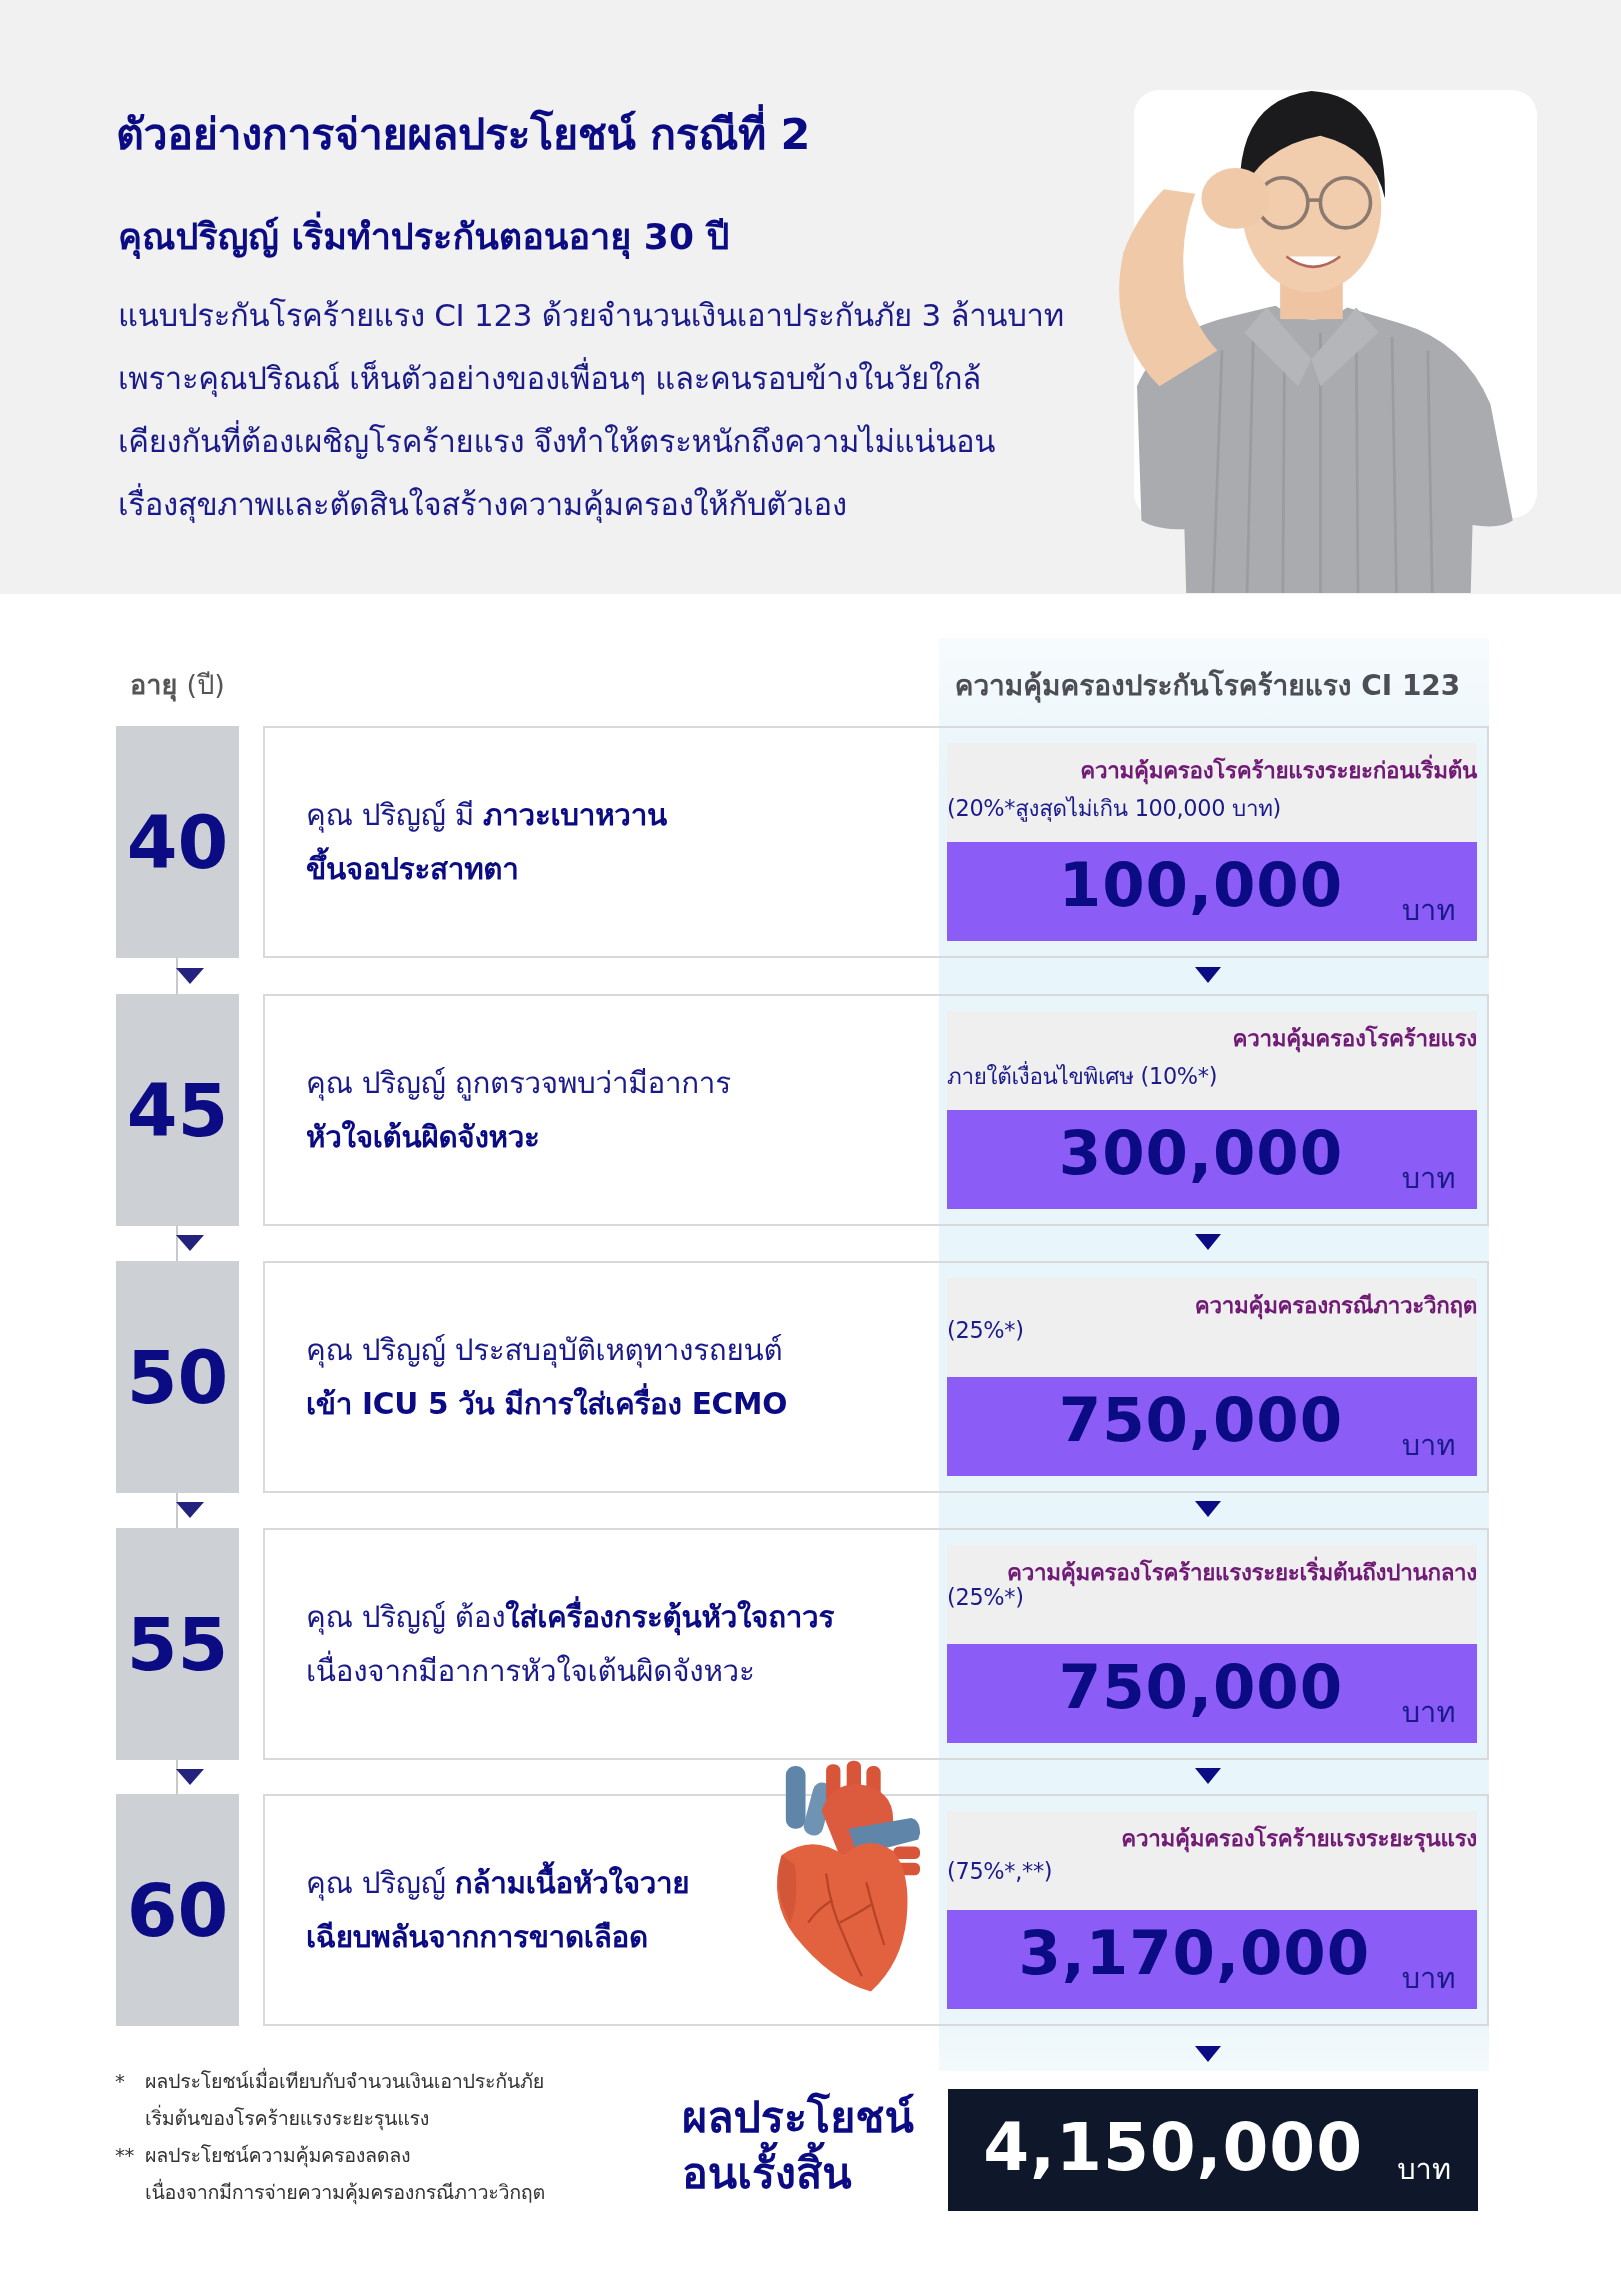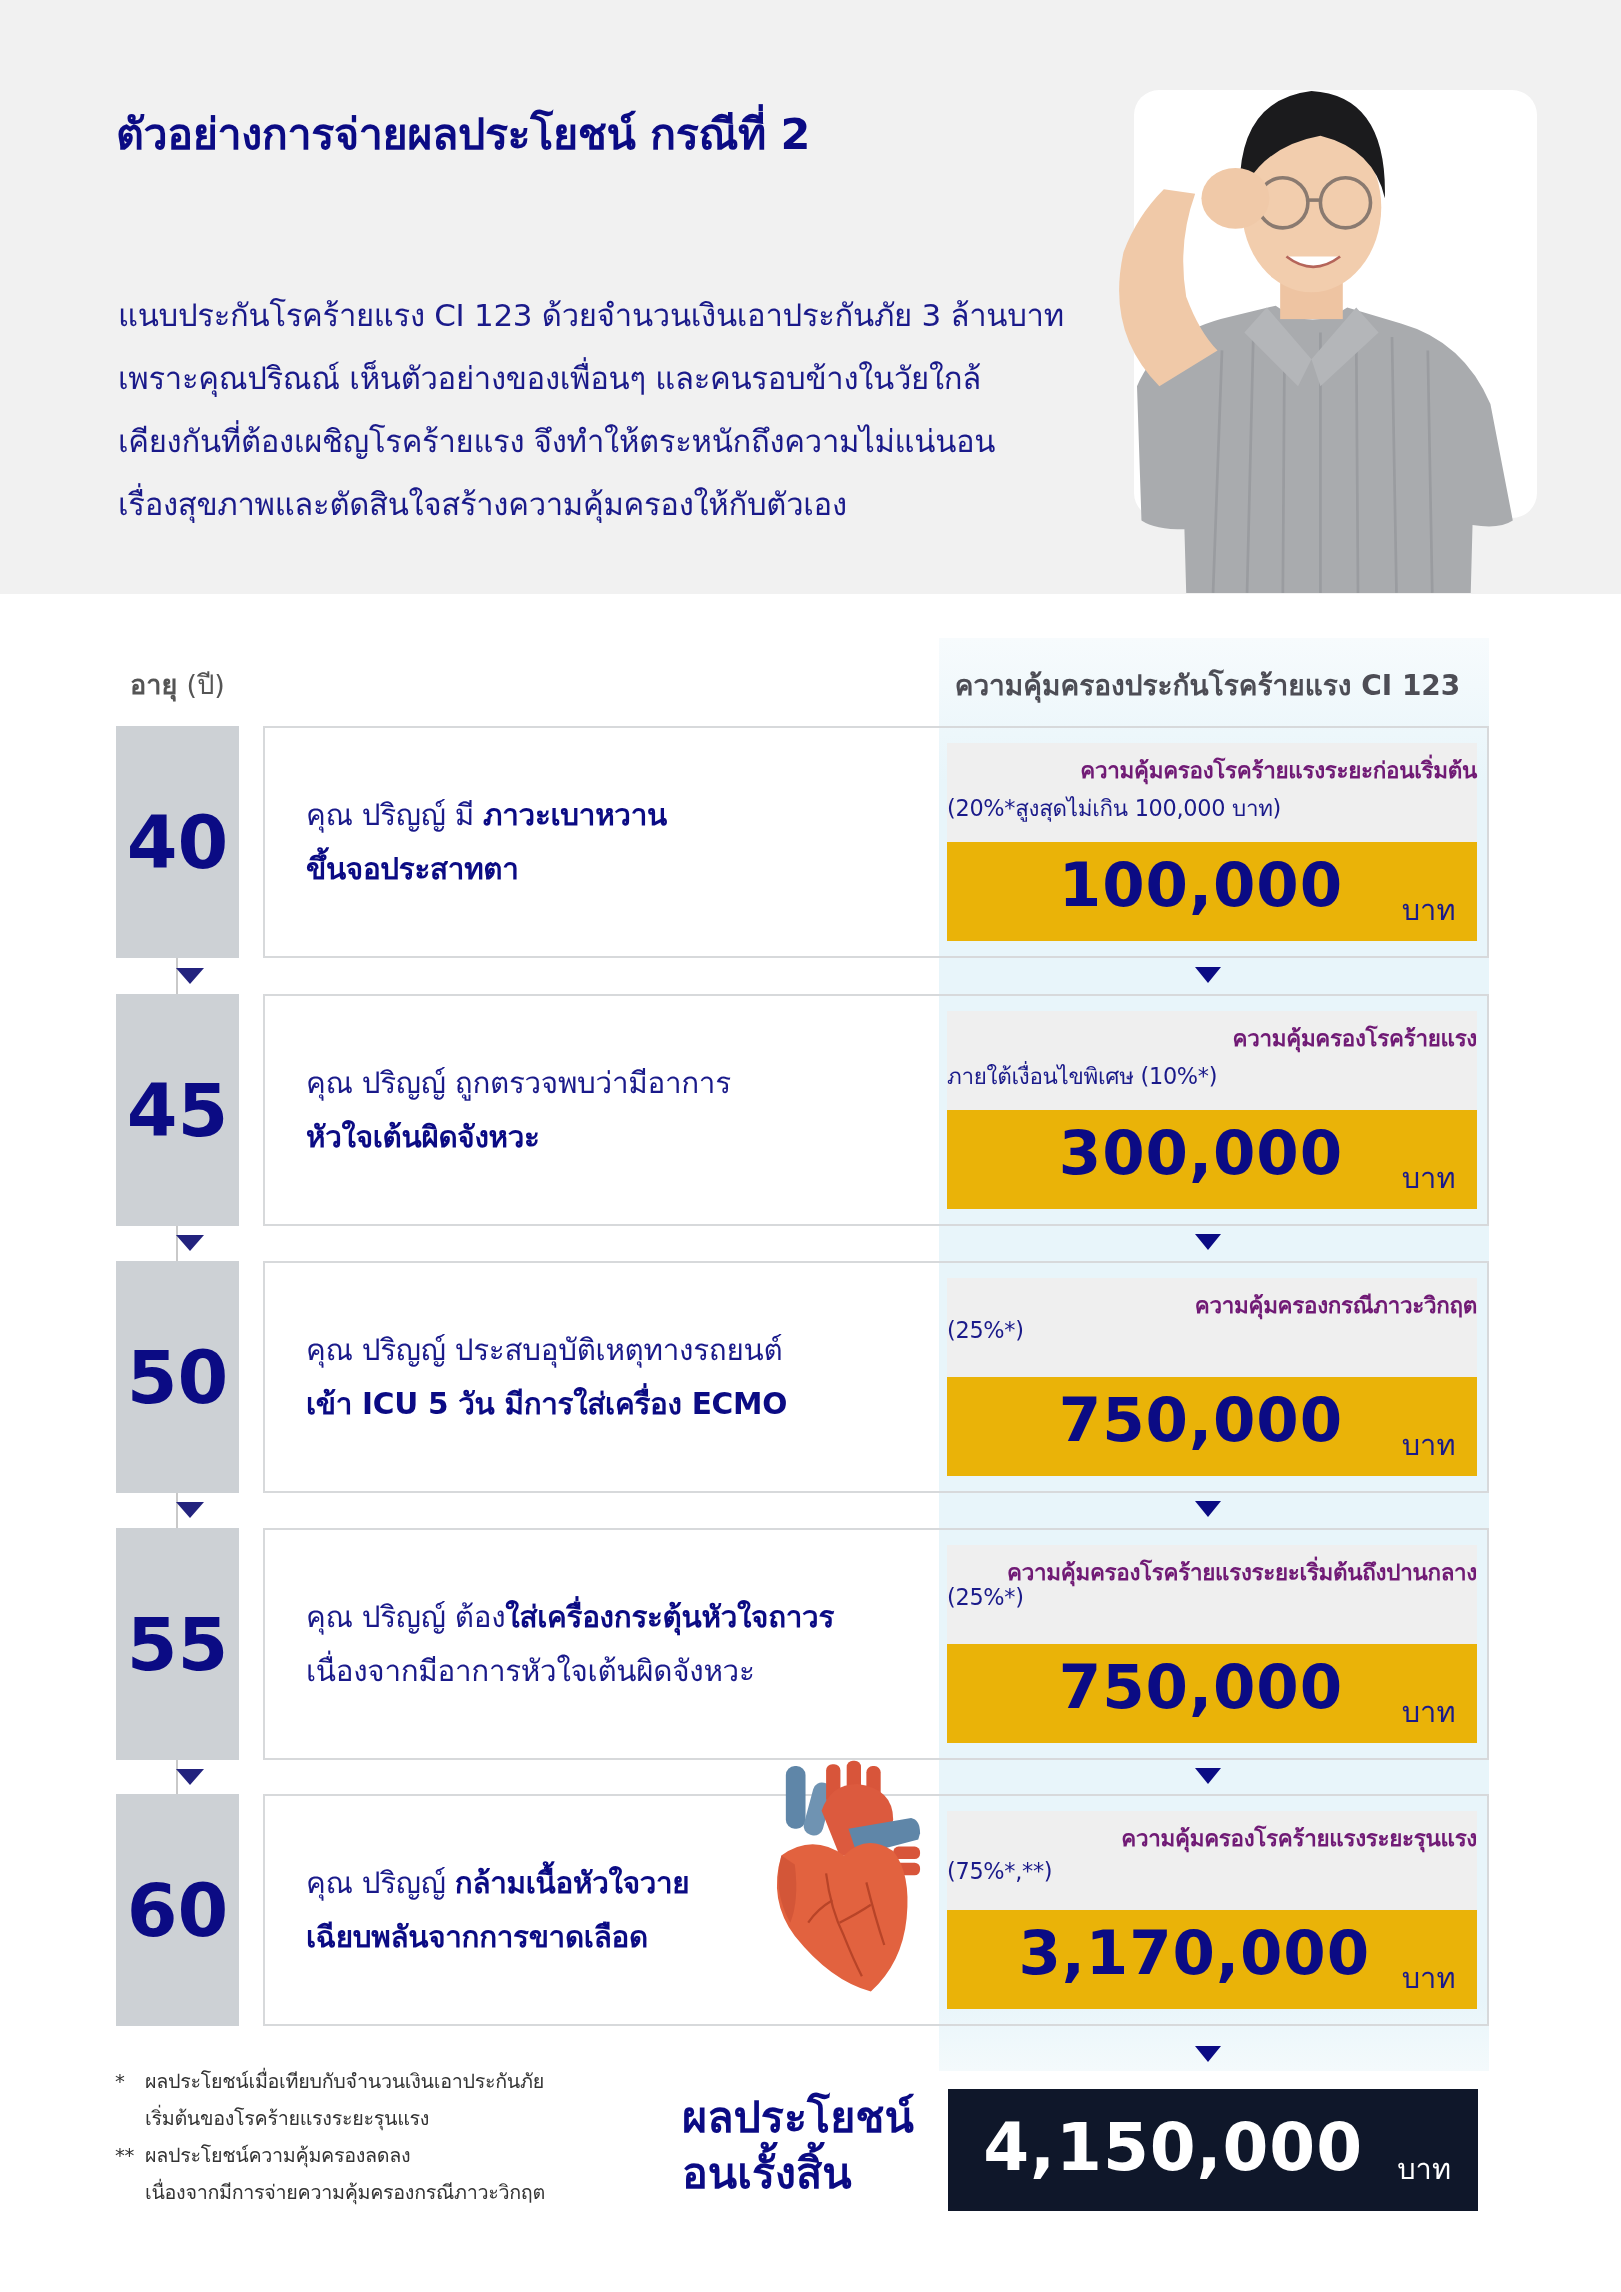--- a/index.html
+++ b/index.html
@@ -31,21 +31,21 @@
   .content-box { position: absolute; left: 147px; top: 0; width: 1226px; height: 232px;
                  border: 2.7px solid #d7d9db; background: transparent; }
   .content-white { position: absolute; left: 0; top: 0; width: 673px; height: 100%; background: #ffffff; }
   .desc { position: absolute; left: 41px; top: 0; height: 100%; display: flex; flex-direction: column; justify-content: center; }
   .desc-line { font-size: 29.6px; line-height: 54px; white-space: nowrap; color: #1a1a8a; letter-spacing: -0.3px; }
   .desc-line b { font-weight: bold; color: #0b0b84; }
 
   .cov-card { position: absolute; left: 682px; top: 15px; width: 530px; height: 197px; background: #efefef; }
   .cov-title { position: absolute; left: 0; top: 9px; width: 100%; text-align: right; font-size: 22.4px; font-weight: bold; color: #701a75; white-space: nowrap; letter-spacing: -0.3px; }
   .cov-note { position: absolute; left: 0; top: 47px; width: 100%; text-align: left; font-size: 22.4px; color: #1a1a8a; white-space: nowrap; letter-spacing: -0.3px; }
-  .cov-amount { position: absolute; left: 0; top: 99px; width: 100%; height: 99px; background: #eab308; }
+  .cov-amount { position: absolute; left: 0; top: 99px; width: 100%; height: 99px; background: #8b5cf6; }
   .cov-num { position: absolute; right: 134px; top: 7.2px; font-size: 61px; font-weight: bold; color: #0b0b84; letter-spacing: 0.9px; white-space: nowrap; }
   .cov-unit { position: absolute; right: 21.5px; top: 45px; font-size: 29px; color: #1a1a8a; }
   .row.big .cov-num { right: 107px; }
 
   .row.r3 .cov-note, .row.r4 .cov-note { top: 39px; }
 
   .arrow-left { position: absolute; left: 176px; width: 0; height: 0; border-left: 14.3px solid transparent; border-right: 14.3px solid transparent; border-top: 16px solid #23237e; }
   .arrow-stem { position: absolute; left: 176px; width: 1.8px; height: 36px; background: #c9c9c9; }
   .arrow-right { position: absolute; left: 1195px; width: 0; height: 0; border-left: 13.4px solid transparent; border-right: 13.4px solid transparent; border-top: 16px solid #0b0b84; }
 
@@ -58,20 +58,21 @@
   .total-label { position: absolute; left: 682px; top: 2089px; font-size: 43px; font-weight: bold; color: #0b0b84; line-height: 56px; white-space: nowrap; }
   .total-box { position: absolute; left: 948px; top: 2089px; width: 530px; height: 122px; background: #0f172a; }
   .total-num { position: absolute; right: 115px; top: 19.7px; font-size: 66px; font-weight: bold; color: #ffffff; white-space: nowrap; letter-spacing: 0.9px; }
   .total-unit { position: absolute; right: 27px; top: 57px; font-size: 29px; color: #ffffff; }
 </style>
 </head>
 <body>
 
 <section class="hero">
   <h1 class="hero-title">ตัวอย่างการจ่ายผลประโยชน์ กรณีที่ 2</h1>
+  <h2 class="hero-sub">คุณปริญญ์ เริ่มทำประกันตอนอายุ 30 ปี</h2>
   <div class="hero-body">
     <div class="hero-line">แนบประกันโรคร้ายแรง CI 123 ด้วยจำนวนเงินเอาประกันภัย 3 ล้านบาท</div>
     <div class="hero-line">เพราะคุณปริณณ์ เห็นตัวอย่างของเพื่อนๆ และคนรอบข้างในวัยใกล้</div>
     <div class="hero-line">เคียงกันที่ต้องเผชิญโรคร้ายแรง จึงทำให้ตระหนักถึงความไม่แน่นอน</div>
     <div class="hero-line">เรื่องสุขภาพและตัดสินใจสร้างความคุ้มครองให้กับตัวเอง</div>
   </div>
   <div class="photo-card"></div>
   <div class="photo">
     <svg width="510" height="529" viewBox="0 0 570 591">
 

